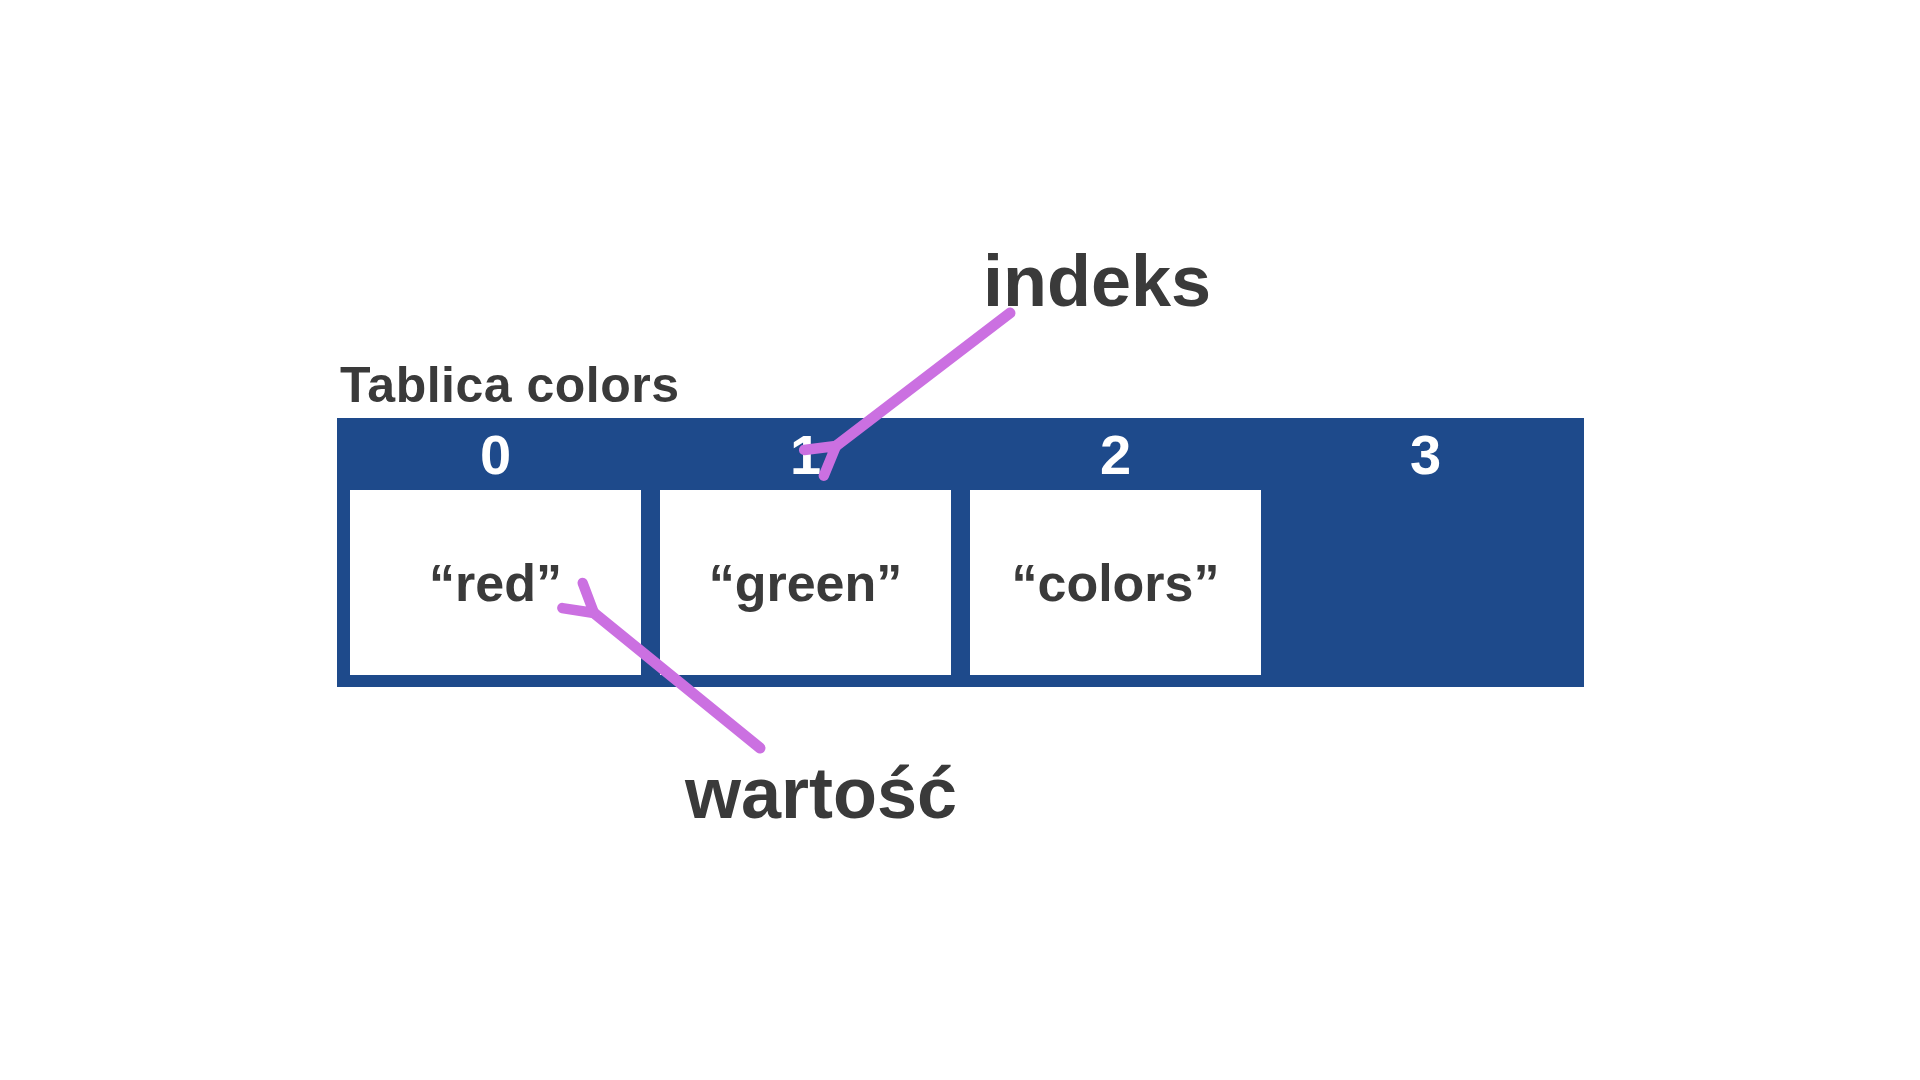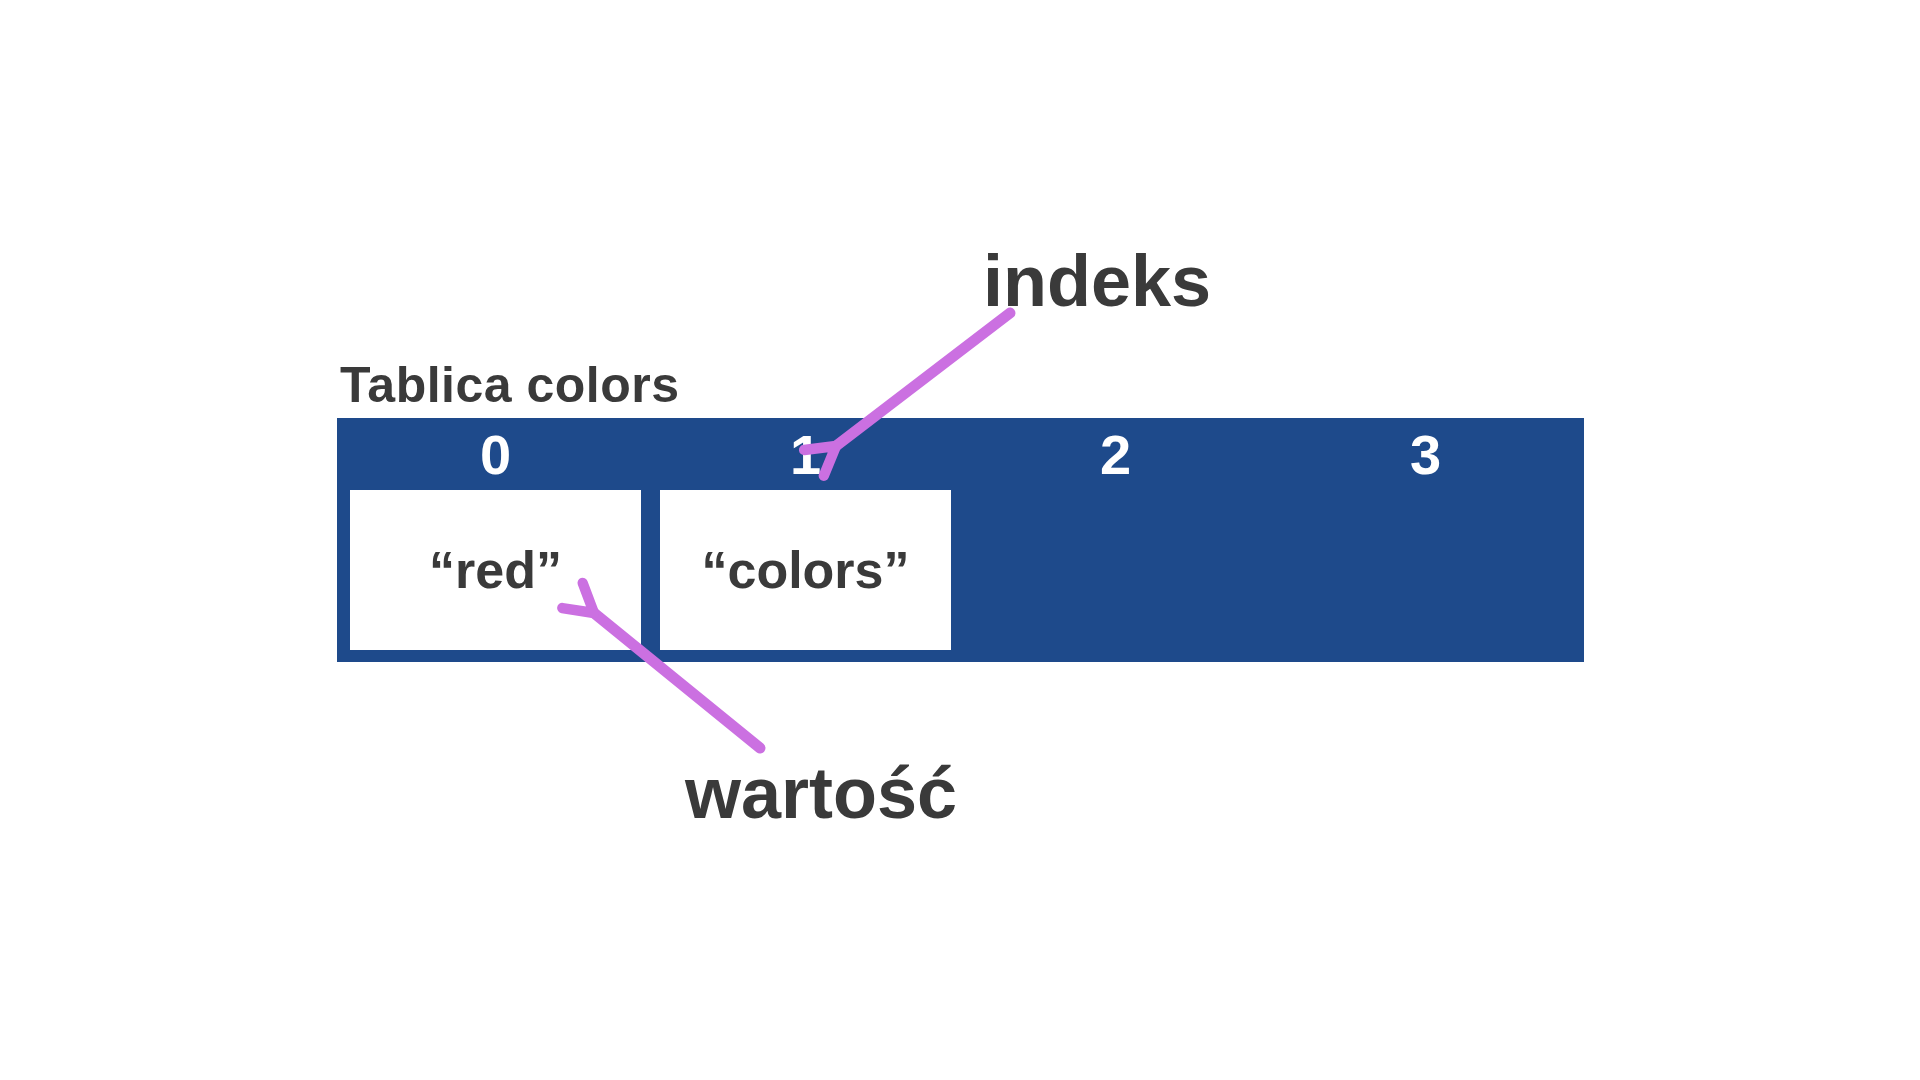--- a/index.html
+++ b/index.html
@@ -41,21 +41,21 @@
   .header-cell {
     height: 72px;
     display: flex;
     align-items: center;
     justify-content: center;
     color: #ffffff;
     font-size: 56px;
     font-weight: 700;
   }
   .value-cell {
-    height: 160px;
+    height: 185px;
     background: #ffffff;
     display: flex;
     align-items: center;
     justify-content: center;
     color: #3a3a3a;
     font-size: 52px;
     font-weight: 700;
   }
   .float-label {
     position: absolute;
@@ -83,20 +83,21 @@
 
   <div class="array-table">
     <div class="header-row">
       <div class="header-cell">0</div>
       <div class="header-cell">1</div>
       <div class="header-cell">2</div>
       <div class="header-cell">3</div>
     </div>
     <div class="body-row">
       <div class="value-cell">“red”</div>
+      <div class="value-cell">“green”</div>
       <div class="value-cell">“colors”</div>
     </div>
   </div>
 
   <div class="float-label label-index">indeks</div>
 
   <div class="float-label label-value">wartość</div>
 
   <svg class="arrow-layer" viewBox="0 0 1920 1080" xmlns="http://www.w3.org/2000/svg">
     <defs>

